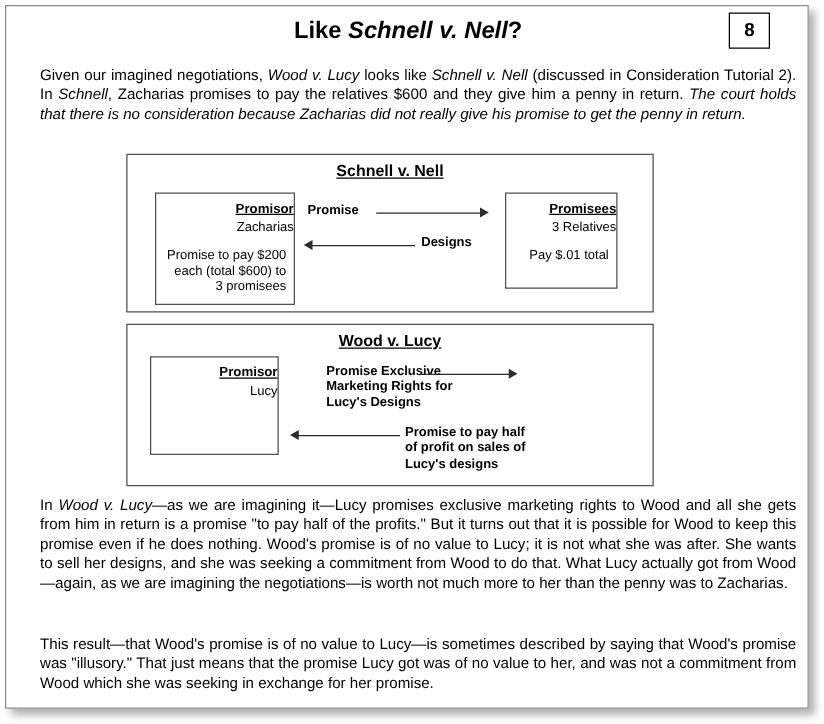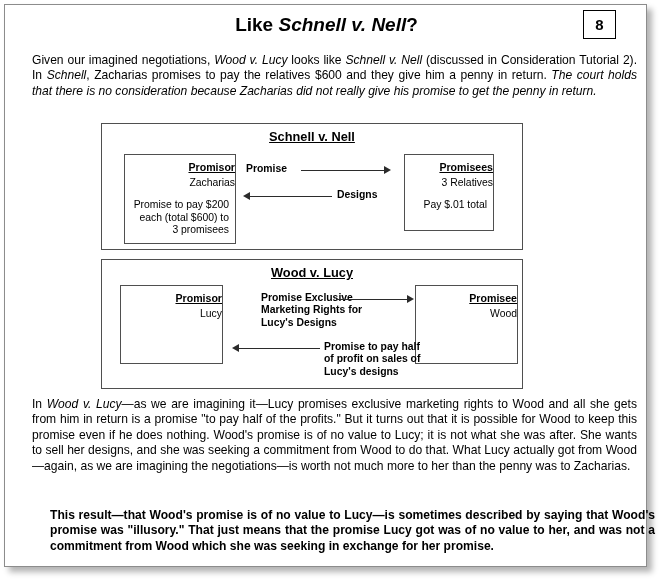--- a/index.html
+++ b/index.html
@@ -81,24 +81,23 @@
     left: 27px;
     top: 48px;
     width: 605px;
   }
   #analysis-paragraph {
     left: 27px;
     top: 392px;
     width: 605px;
   }
   #illusory-paragraph {
-    left: 45px;
+    left: 27px;
     top: 503px;
     width: 605px;
-    font-weight: bold;
   }
 
   
   .diagram-frame {
     position: absolute;
     border: 1.4px solid #4f4f4f;
     box-sizing: border-box;
     background: #ffffff;
   }
   #diagram-schnell {
@@ -266,24 +265,20 @@
   </div>
 
   <div class="diagram-frame" id="diagram-wood">
     <div class="diagram-title">Wood v. Lucy</div>
 
     <div class="party-box" id="wood-promisor-box">
       <span class="party-role">Promisor</span>
       <span class="party-name">Lucy</span>
     </div>
 
-    <div class="party-box" id="wood-promisee-box">
-      <span class="party-role">Promisee</span>
-      <span class="party-name">Wood</span>
-    </div>
 
     <div class="arrow-label" id="wood-rights-label">Promise Exclusive Marketing Rights for Lucy's Designs</div>
     <div class="arrow-line" id="wood-rights-line"></div>
     <div class="arrow-head right" id="wood-rights-head"></div>
 
     <div class="arrow-label" id="wood-profit-label">Promise to pay half of profit on sales of Lucy's designs</div>
     <div class="arrow-line" id="wood-profit-line"></div>
     <div class="arrow-head left" id="wood-profit-head"></div>
   </div>
 

